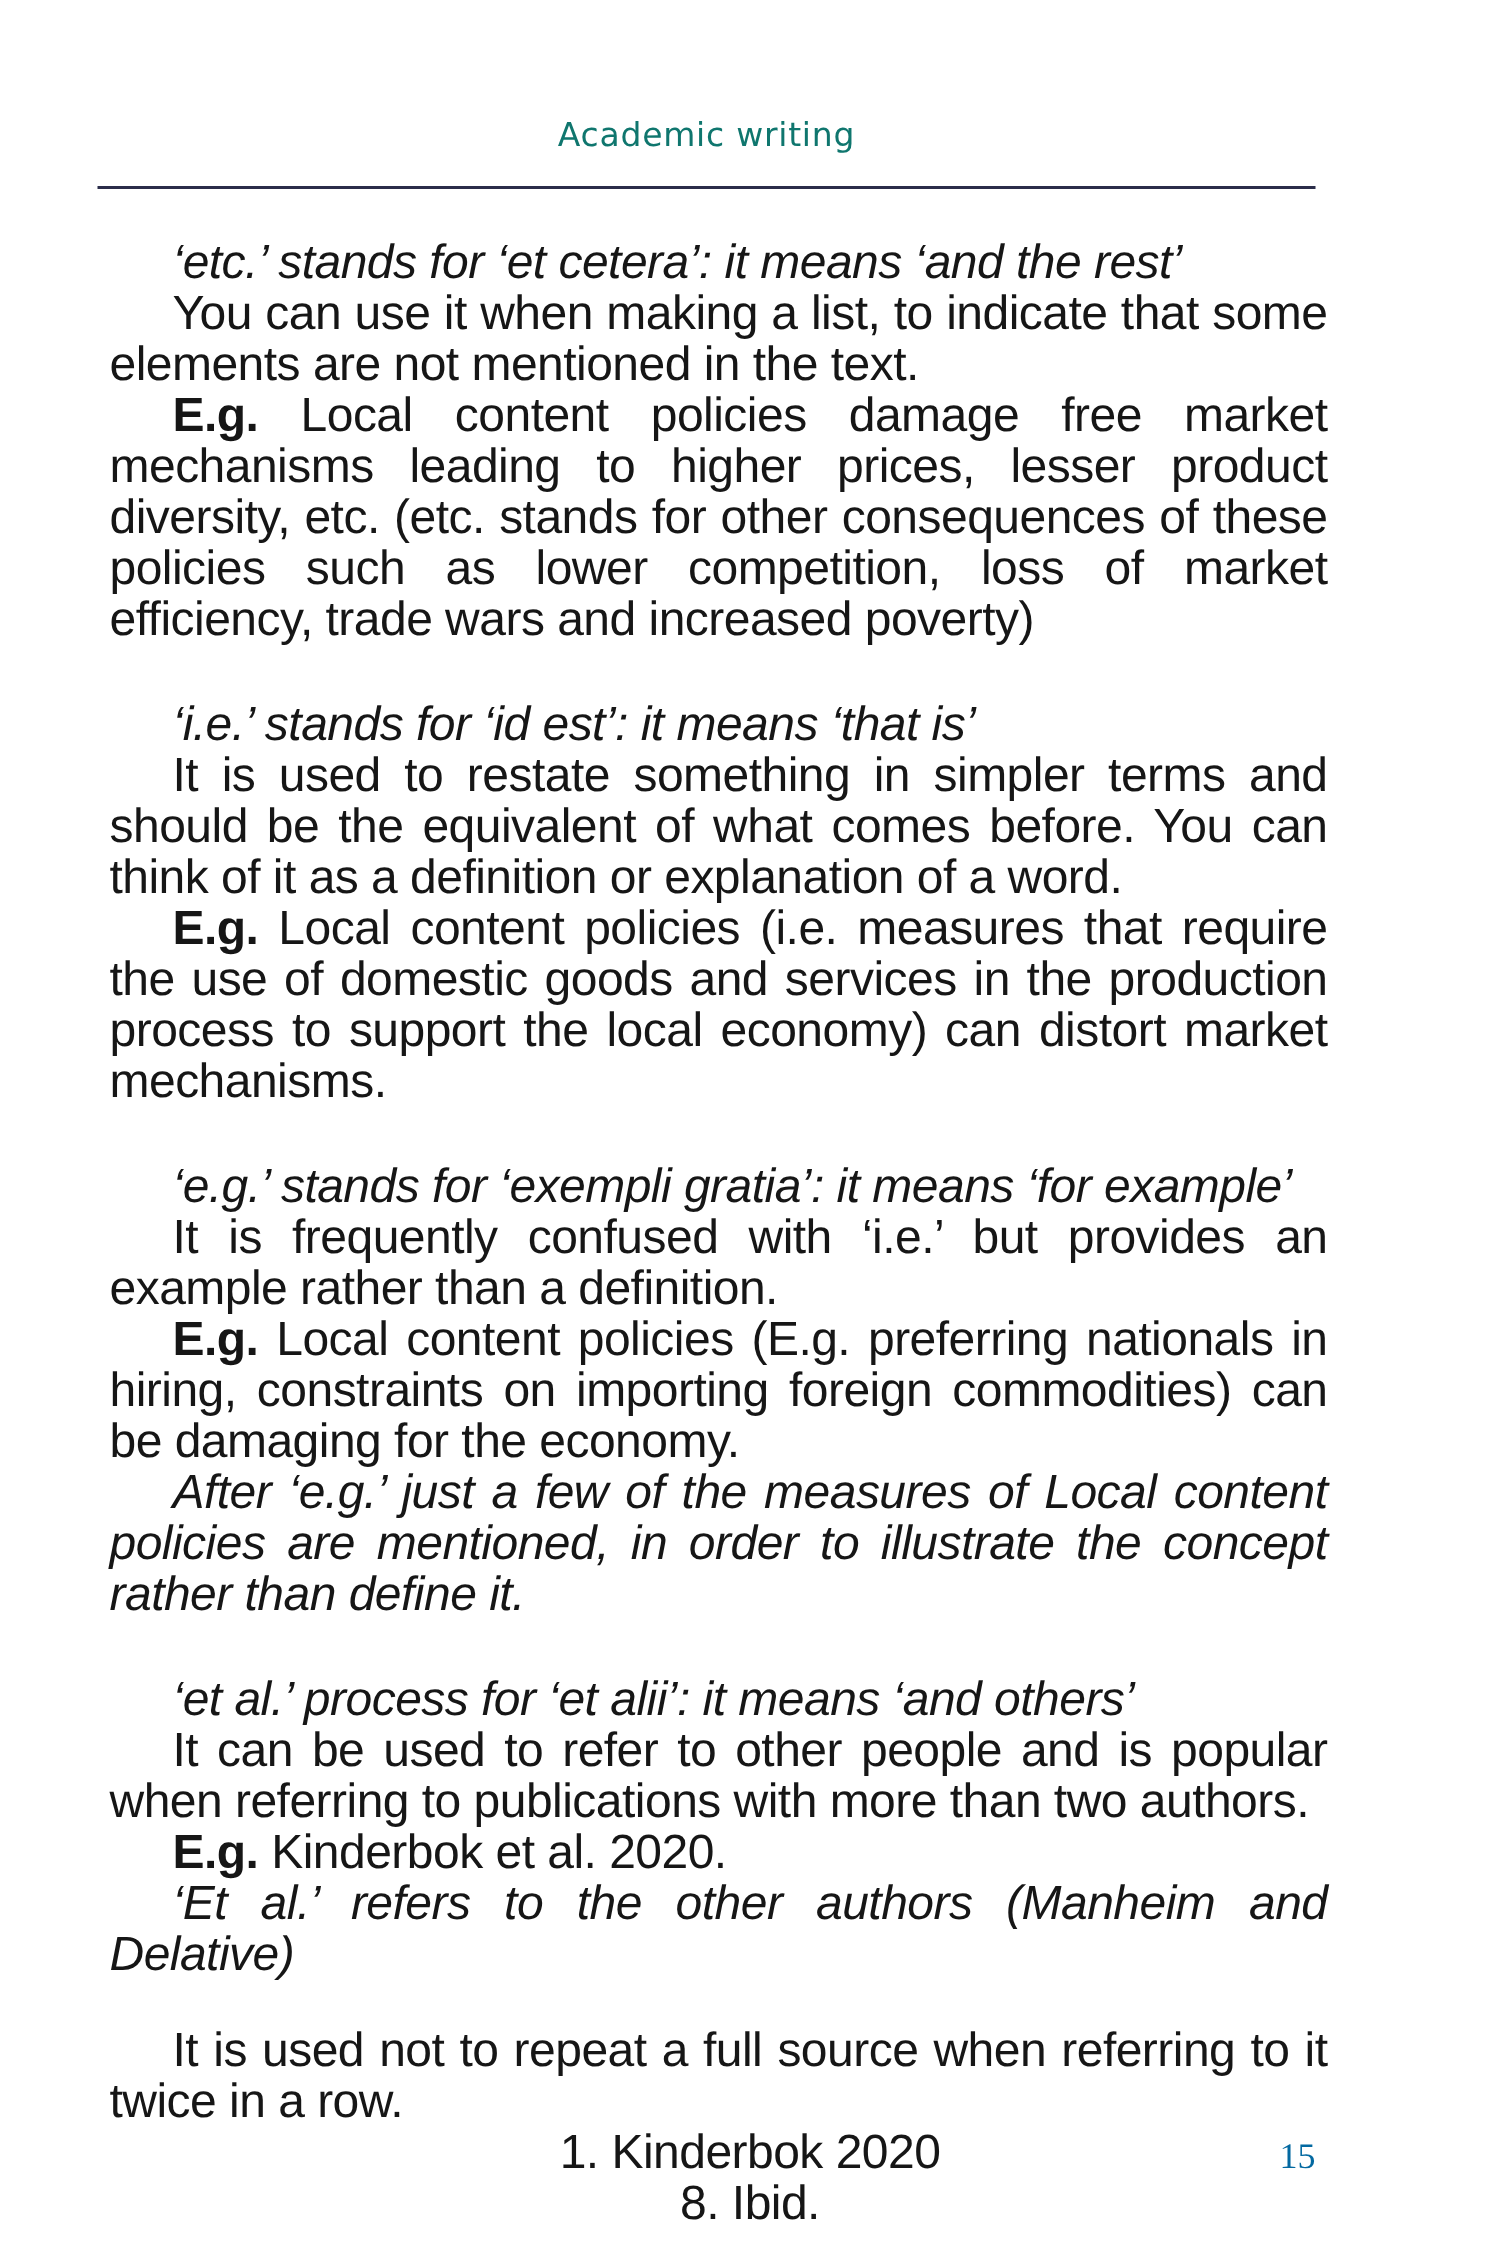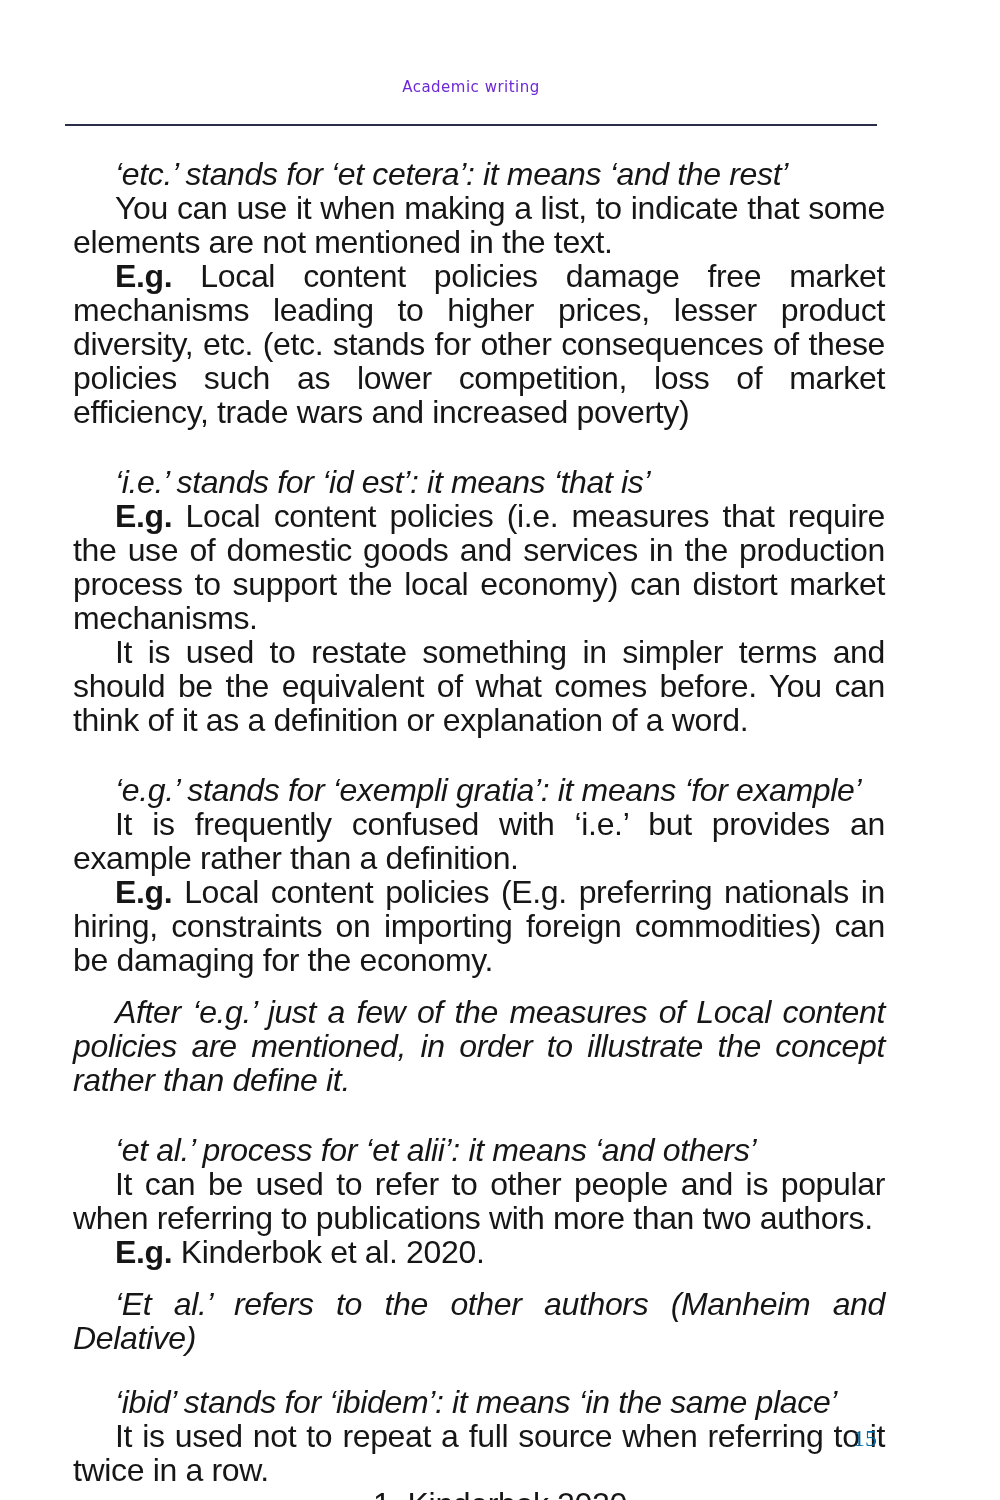--- a/index.html
+++ b/index.html
@@ -20,23 +20,23 @@
       top: 0;
       width: 812px;
     }
     .running-head {
       position: absolute;
       top: 78px;
       left: 0;
       width: 812px;
       text-align: center;
       font-family: "DejaVu Sans", sans-serif;
-      font-size: 15px;
+      font-size: 22px;
       letter-spacing: 0.5px;
-      color: #6d28d9;
+      color: #0f766e;
     }
     .rule {
       position: absolute;
       top: 124px;
       left: 0;
       width: 812px;
       height: 0;
       border-top: 2px solid #2b2d4a;
     }
     .body-text {
@@ -54,21 +54,20 @@
       margin: 0;
       text-indent: 42px;
       text-align: justify;
     }
     .body-text p.heading {
       font-style: italic;
       text-align: left;
     }
     .body-text p.note {
       font-style: italic;
-      margin-top: 18px;
     }
     .body-text p.last-left {
       text-align-last: left;
     }
     .body-text .gap {
       height: 36px;
     }
     .body-text .gap-sm {
       height: 30px;
     }
@@ -100,22 +99,22 @@
     <section>
       <p class="heading">‘etc.’ stands for ‘et cetera’: it means ‘and the rest’</p>
       <p class="last-left">You can use it when making a list, to indicate that some elements are not mentioned in the text.</p>
       <p class="last-left"><b>E.g.</b><span> Local content policies damage free market mechanisms leading to higher prices, lesser product diversity, etc. (etc. stands for other consequences of these policies such as lower competition, loss of market efficiency, trade wars and increased poverty)</span></p>
     </section>
 
     <div class="gap"></div>
 
     <section>
       <p class="heading">‘i.e.’ stands for ‘id est’: it means ‘that is’</p>
+      <p class="last-left">It is used to restate something in simpler terms and should be the equivalent of what comes before. You can think of it as a definition or explanation of a word.</p>
       <p class="last-left"><b>E.g.</b><span> Local content policies (i.e. measures that require the use of domestic goods and services in the production process to support the local economy) can distort market mechanisms.</span></p>
-      <p class="last-left">It is used to restate something in simpler terms and should be the equivalent of what comes before. You can think of it as a definition or explanation of a word.</p>
     </section>
 
     <div class="gap"></div>
 
     <section>
       <p class="heading">‘e.g.’ stands for ‘exempli gratia’: it means ‘for example’</p>
       <p class="last-left">It is frequently confused with ‘i.e.’ but provides an example rather than a definition.</p>
       <p class="last-left"><b>E.g.</b><span> Local content policies (E.g. preferring nationals in hiring, constraints on importing foreign commodities) can be damaging for the economy.</span></p>
       <p class="note last-left">After ‘e.g.’ just a few of the measures of Local content policies are mentioned, in order to illustrate the concept rather than define it.</p>
     </section>
@@ -125,21 +124,20 @@
     <section>
       <p class="heading">‘et al.’ process for ‘et alii’: it means ‘and others’</p>
       <p class="last-left">It can be used to refer to other people and is popular when referring to publications with more than two authors.</p>
       <p class="last-left"><b>E.g.</b><span> Kinderbok et al. 2020.</span></p>
       <p class="note last-left">‘Et al.’ refers to the other authors (Manheim and Delative)</p>
     </section>
 
     <div class="gap-sm"></div>
 
     <section>
-      <p class="heading">‘ibid’ stands for ‘ibidem’: it means ‘in the same place’</p>
       <p class="last-left">It is used not to repeat a full source when referring to it twice in a row.</p>
       <p class="list-item">1. Kinderbok 2020</p>
       <p class="list-item">8. Ibid.</p>
     </section>
   </div>
 
   <div class="page-number">15</div>
 </div>
 
 </body></html>

